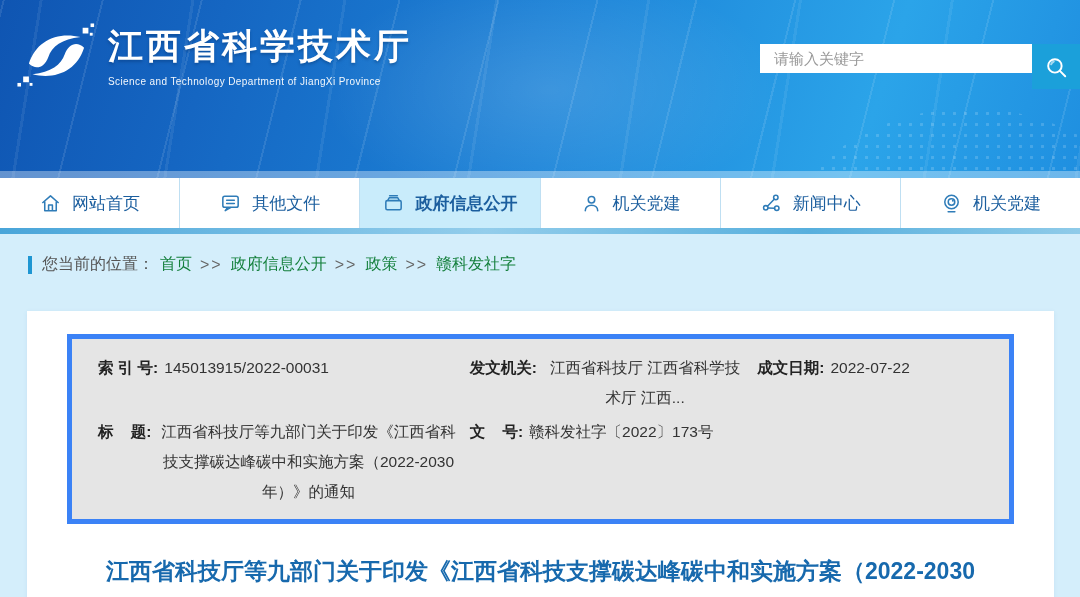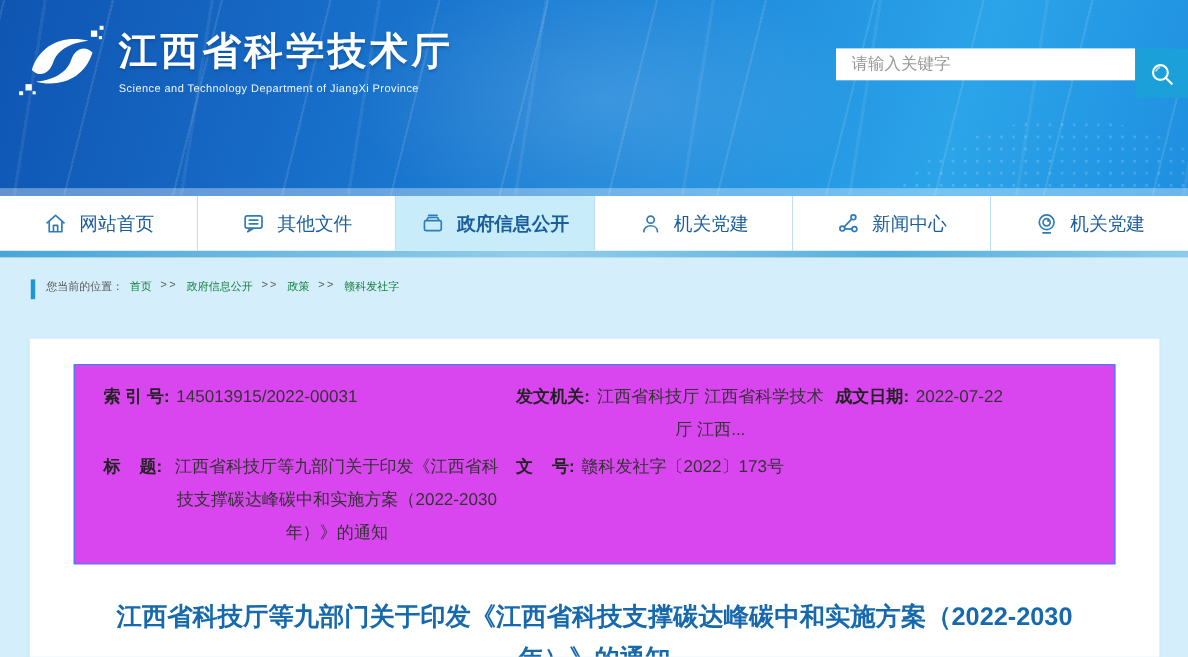--- a/index.html
+++ b/index.html
@@ -53,34 +53,34 @@
     flex:1; display:flex; align-items:center; justify-content:center; gap:10px;
     border-right:1px solid #bfdff2; cursor:pointer; font-size:17px; color:#1b5e9e;
   }
   .nav-item:last-child { border-right:none; }
   .nav-item.active { background:#c9ecfb; font-weight:bold; }
   .nav-item svg { width:23px; height:23px; }
   .nav-strip { height:6px; background:linear-gradient(90deg,#49a5d9,#93cdeb 45%,#57afdd 75%,#8fcbe9); }
 
   
   .breadcrumb {
-    display:flex; align-items:flex-start; margin:20px 0 0 28px; font-size:10px; color:#555;
+    display:flex; align-items:center; margin:20px 0 0 28px; font-size:16px; color:#555;
   }
   .crumb-bar { width:4px; height:18px; background:#1e96d2; margin-right:10px; }
   .breadcrumb a { color:#15803d; text-decoration:none; cursor:pointer; }
   .crumb-sep { margin:0 8px; color:#666; letter-spacing:2px; }
   .crumb-prefix { margin-right:6px; }
 
   
   .panel {
     margin:36px 26px 0 27px; background:#fff; min-height:310px;
     box-shadow:0 1px 4px rgba(80,140,180,.12); padding:23px 0 0 0;
   }
   .doc-box {
-    margin:0 40px; border:1px solid #3b82f6; background:#d946ef;
+    margin:0 40px; border:5px solid #3b82f6; background:#e5e5e5;
     padding:14px 26px 12px 26px; font-size:15.5px; color:#333;
   }
   .doc-grid { display:grid; grid-template-columns:42% 32.5% 25.5%; row-gap:4px; }
   .doc-cell { display:flex; line-height:30px; padding-right:10px; }
   .doc-lbl { font-weight:bold; color:#222; flex-shrink:0; margin-right:6px; white-space:pre; }
   .doc-val { color:#333;text-align:center; }
 
   .article-title {
     margin:28px 56px 0 56px; text-align:center; color:#1769ad;
     font-size:23px; font-weight:bold; line-height:38px;

